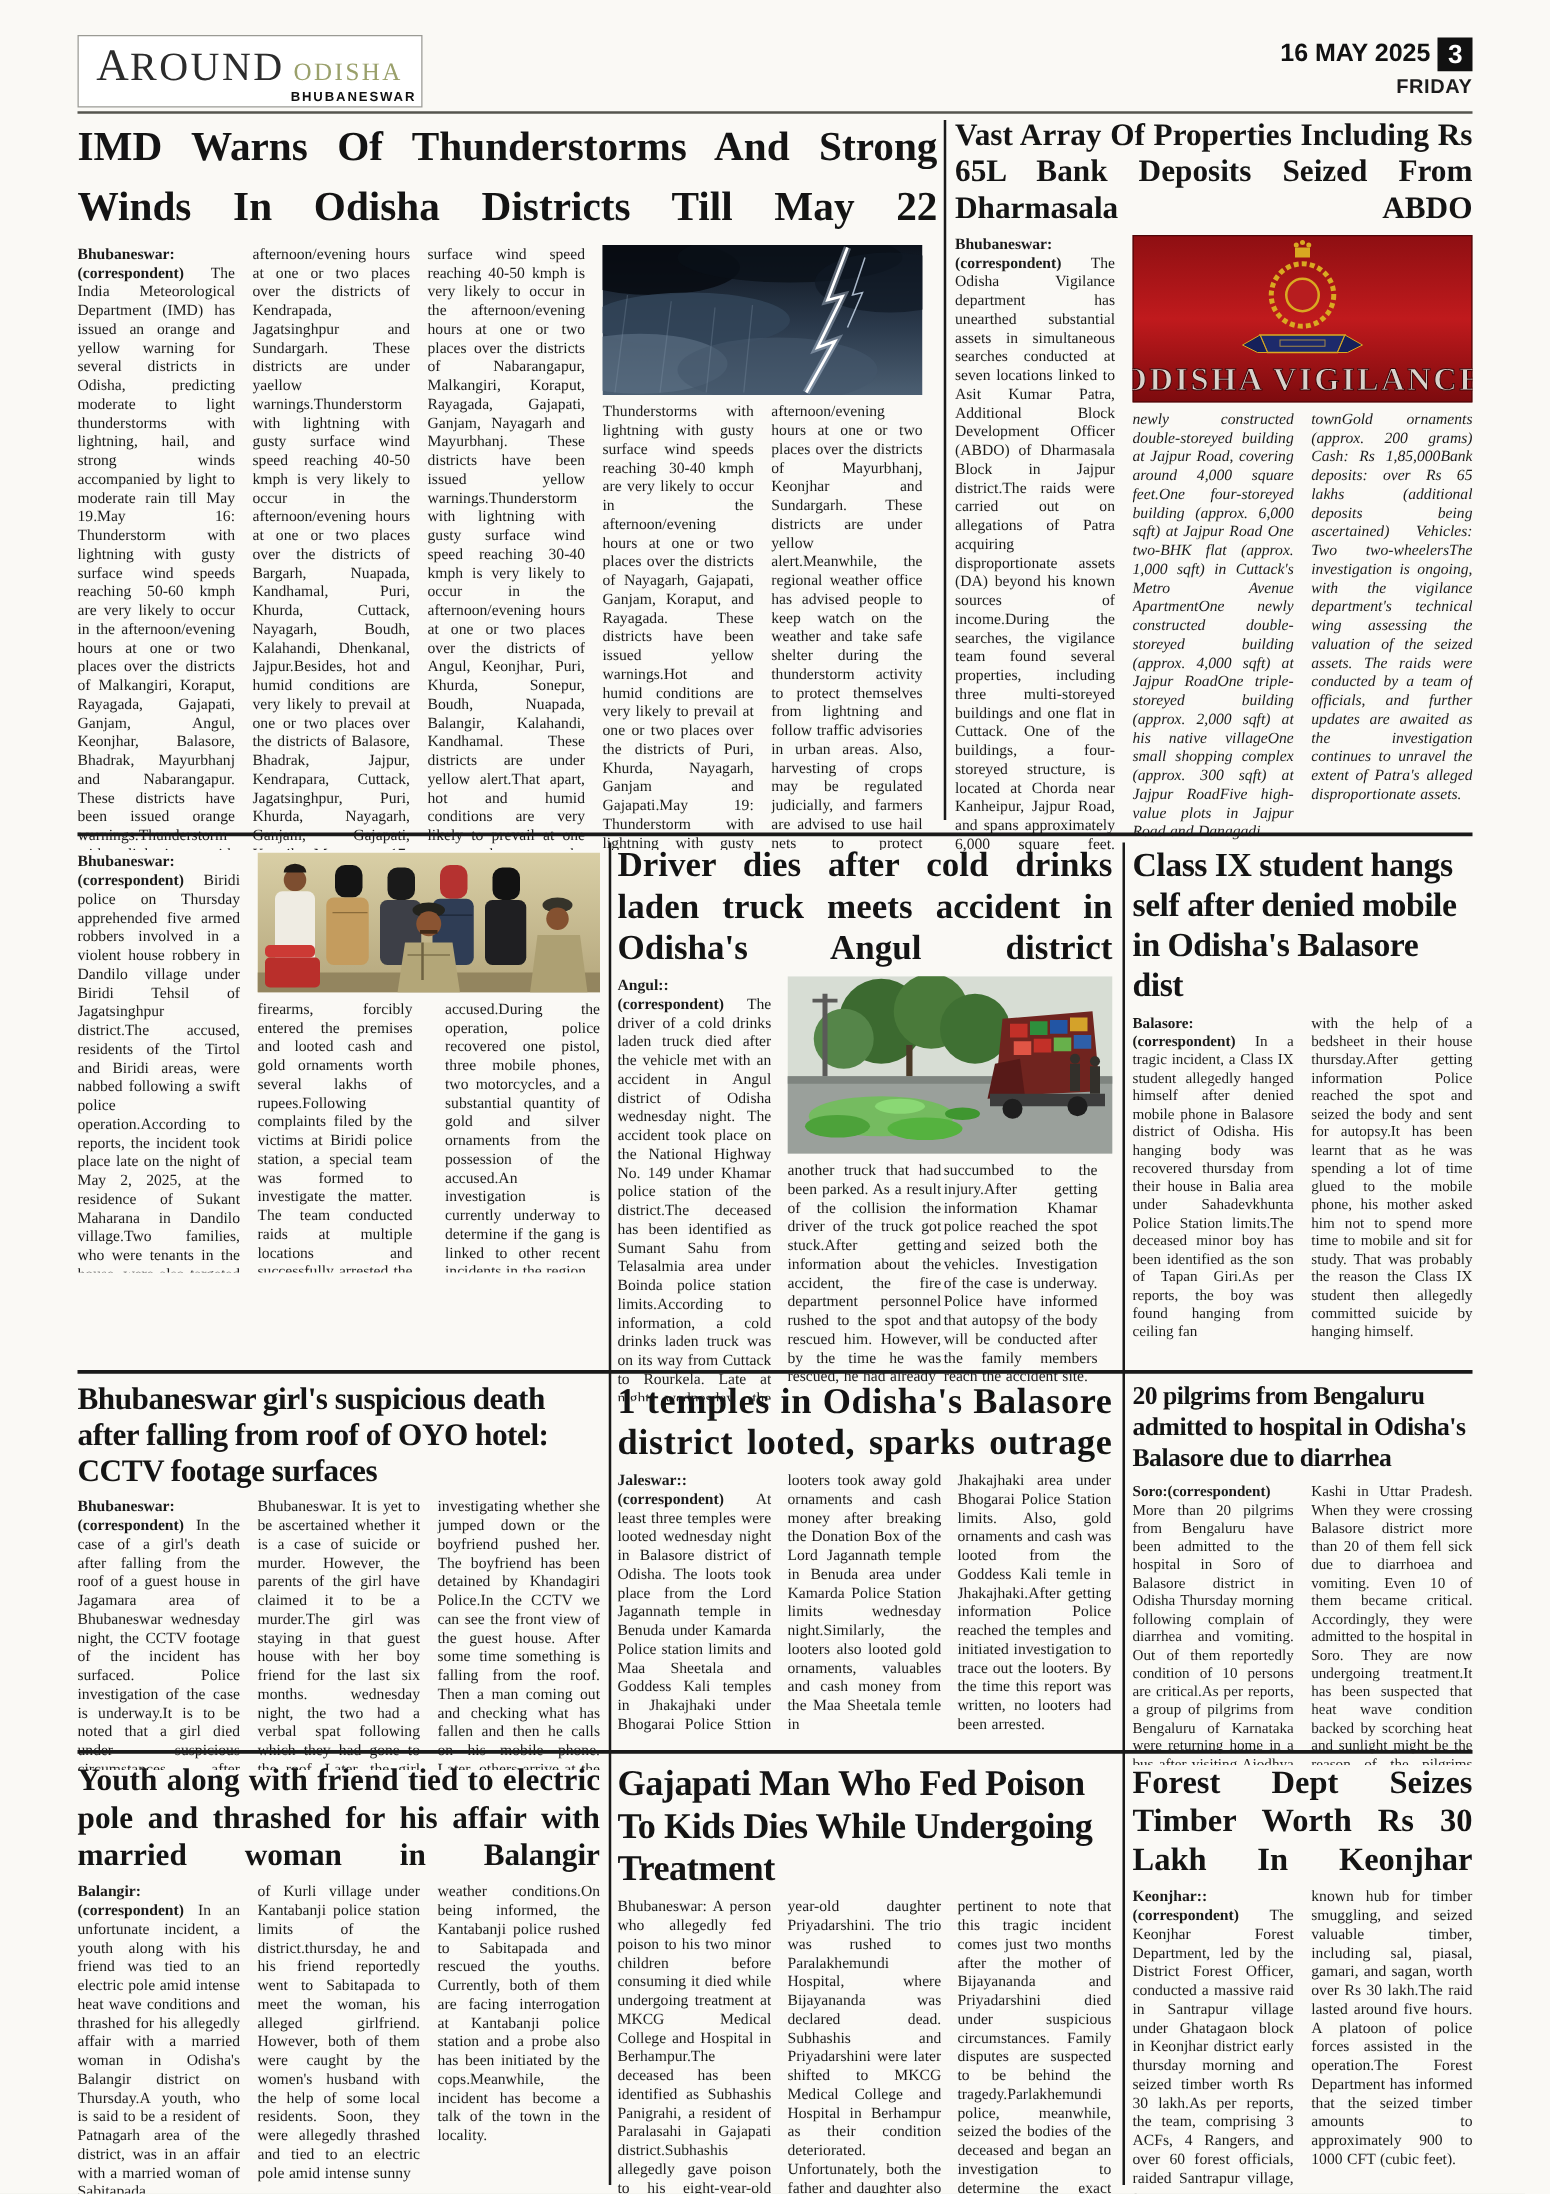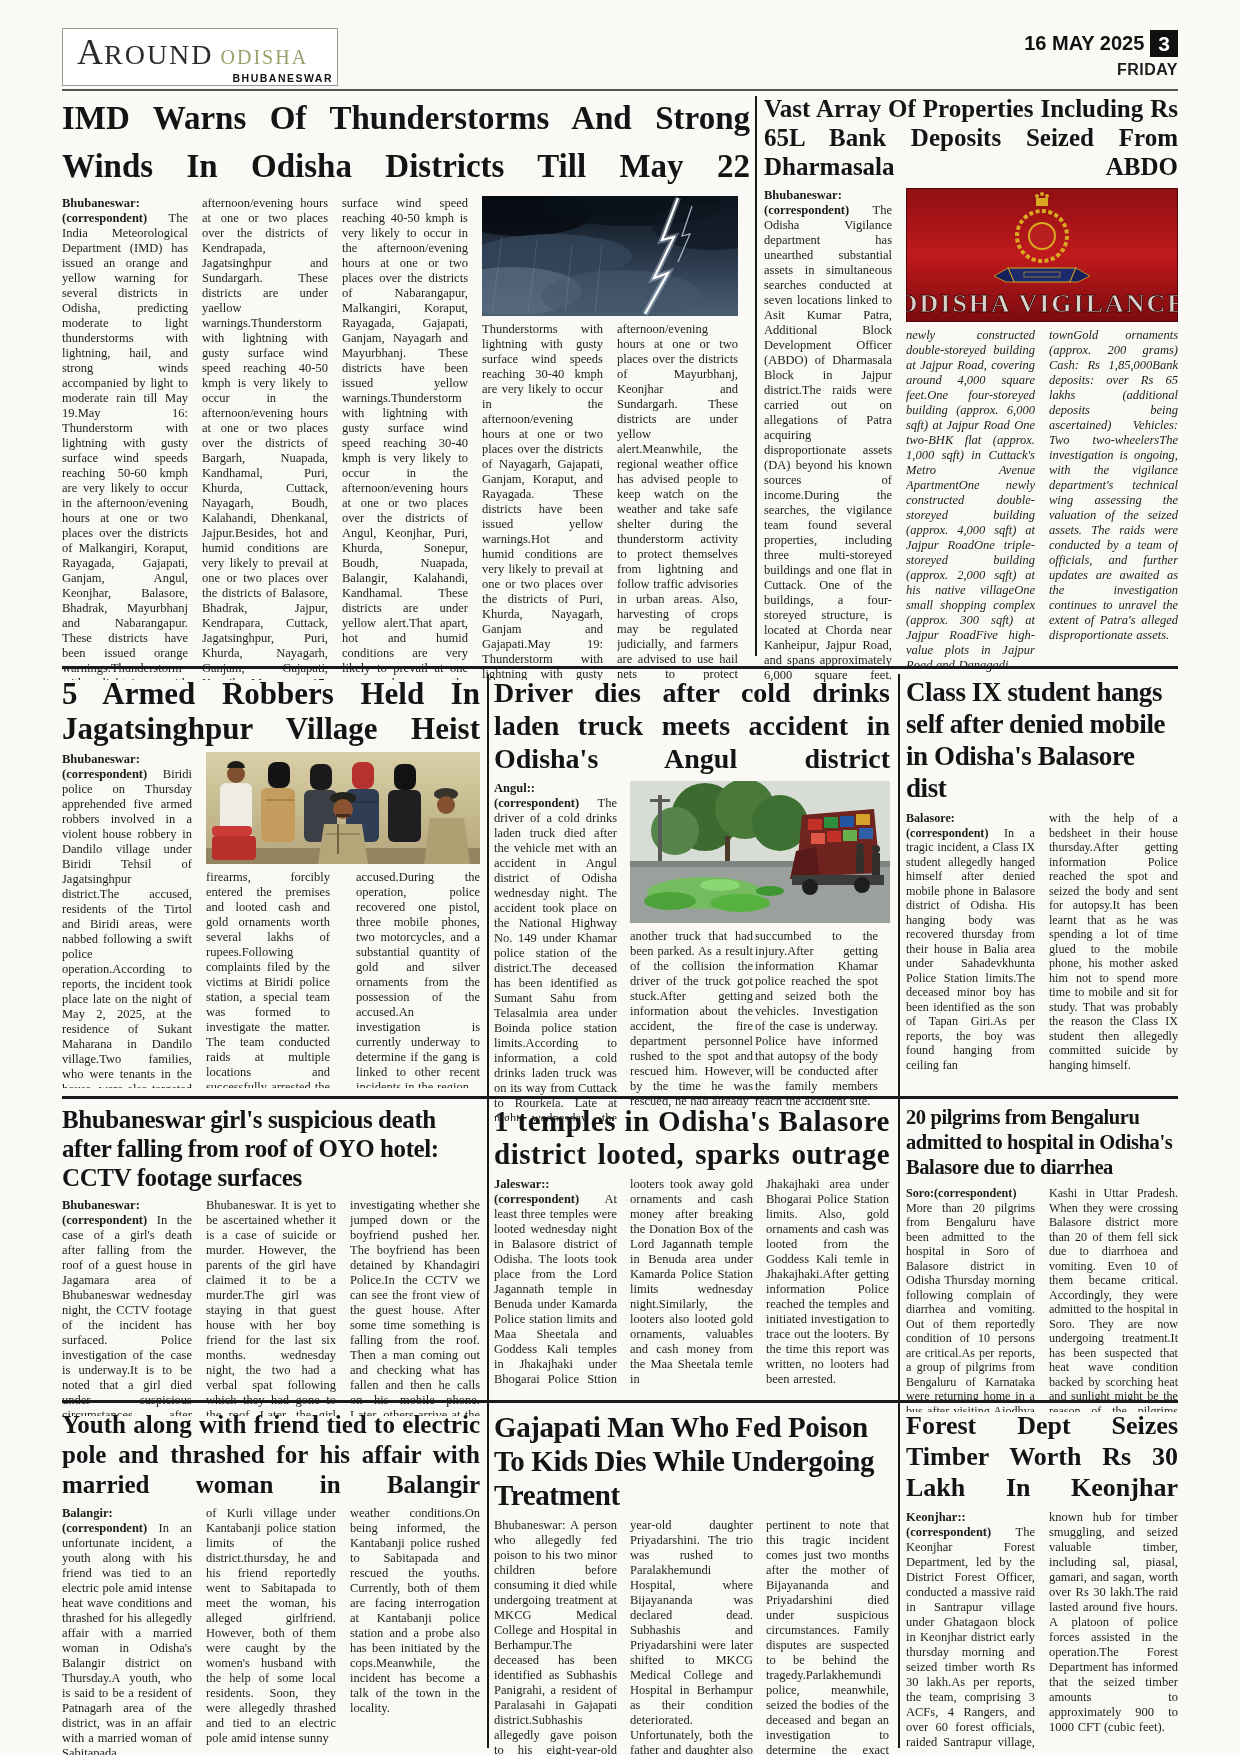--- a/index.html
+++ b/index.html
@@ -4,21 +4,21 @@
 <style>
   html,body{margin:0;padding:0;}
   body{background:#e8e8e4;}
   #page{position:relative;width:1240px;height:1755px;background:#faf9f5;color:#1c1c1c;
         font-family:"Liberation Serif",serif;margin:0 auto;overflow:hidden;}
   
   #masthead-box{position:absolute;left:62px;top:28px;width:276px;height:58px;background:#fff;
         border:1px solid #9a9a94;box-sizing:border-box;}
   #masthead-line{position:absolute;left:14px;top:2px;white-space:nowrap;}
   .brand-a{font-size:36px;color:#2c2c2c;letter-spacing:1px;}
-  .brand-rest{font-size:28px;color:#2c2c2c;letter-spacing:2px;}
+  .brand-rest{font-size:32px;color:#2c2c2c;letter-spacing:2px;}
   .brand-odisha{font-size:20px;color:#9aa06b;letter-spacing:2px;}
   #brand-city{position:absolute;right:4px;bottom:1px;font-family:"Liberation Sans",sans-serif;
         font-size:10.5px;font-weight:bold;letter-spacing:1.5px;color:#111;}
   #date-block{position:absolute;right:62px;top:30px;text-align:right;font-family:"Liberation Sans",sans-serif;}
   #date-line{font-size:20px;font-weight:bold;color:#111;display:flex;align-items:center;gap:6px;justify-content:flex-end;}
   #page-badge{display:inline-block;background:#111;color:#fff;font-size:21px;font-weight:bold;
         padding:3px 8px;line-height:1;}
   #day-label{font-size:16px;font-weight:bold;margin-top:4px;letter-spacing:0.5px;}
   .hrule{position:absolute;left:62px;width:1116px;background:#1a1a1a;}
   .vrule{position:absolute;width:2px;background:#1a1a1a;}
@@ -131,21 +131,20 @@
         </div>
       </div>
     </div>
   </div>
 
   <div class="hrule" style="top:666px;height:3px;"></div>
   <div class="vrule" style="left:487px;top:674px;height:1074px;"></div>
   <div class="vrule" style="left:898px;top:674px;height:1074px;"></div>
 
   <div class="sec" style="left:62px;top:676px;width:418px;height:414px;">
-    <h1 class="hl hl-j" style="font-size:31px;line-height:35px;">5 Armed Robbers Held In Jagatsinghpur Village Heist</h1>
     <div class="body-row" style="margin-top:6px;gap:14px;">
       <div class="col" style="width:130px;height:336px;"><b class="byline">Bhubaneswar:(correspondent)</b> <span>Biridi police on Thursday apprehended five armed robbers involved in a violent house robbery in Dandilo village under Biridi Tehsil of Jagatsinghpur district.The accused, residents of the Tirtol and Biridi areas, were nabbed following a swift police operation.According to reports, the incident took place late on the night of May 2, 2025, at the residence of Sukant Maharana in Dandilo village.Two families, who were tenants in the house, were also targeted during the attack. The robbers, reportedly armed with</span></div>
       <div class="rblock" style="width:274px;">
         <svg class="photo" width="274" height="112" viewBox="0 0 274 112">
           <defs>
             <linearGradient id="wallg" x1="0" y1="0" x2="0" y2="1">
               <stop offset="0" stop-color="#d9cfa6"></stop>
                 <stop offset="1" stop-color="#b4a67c"></stop>
             </linearGradient>
           </defs>

